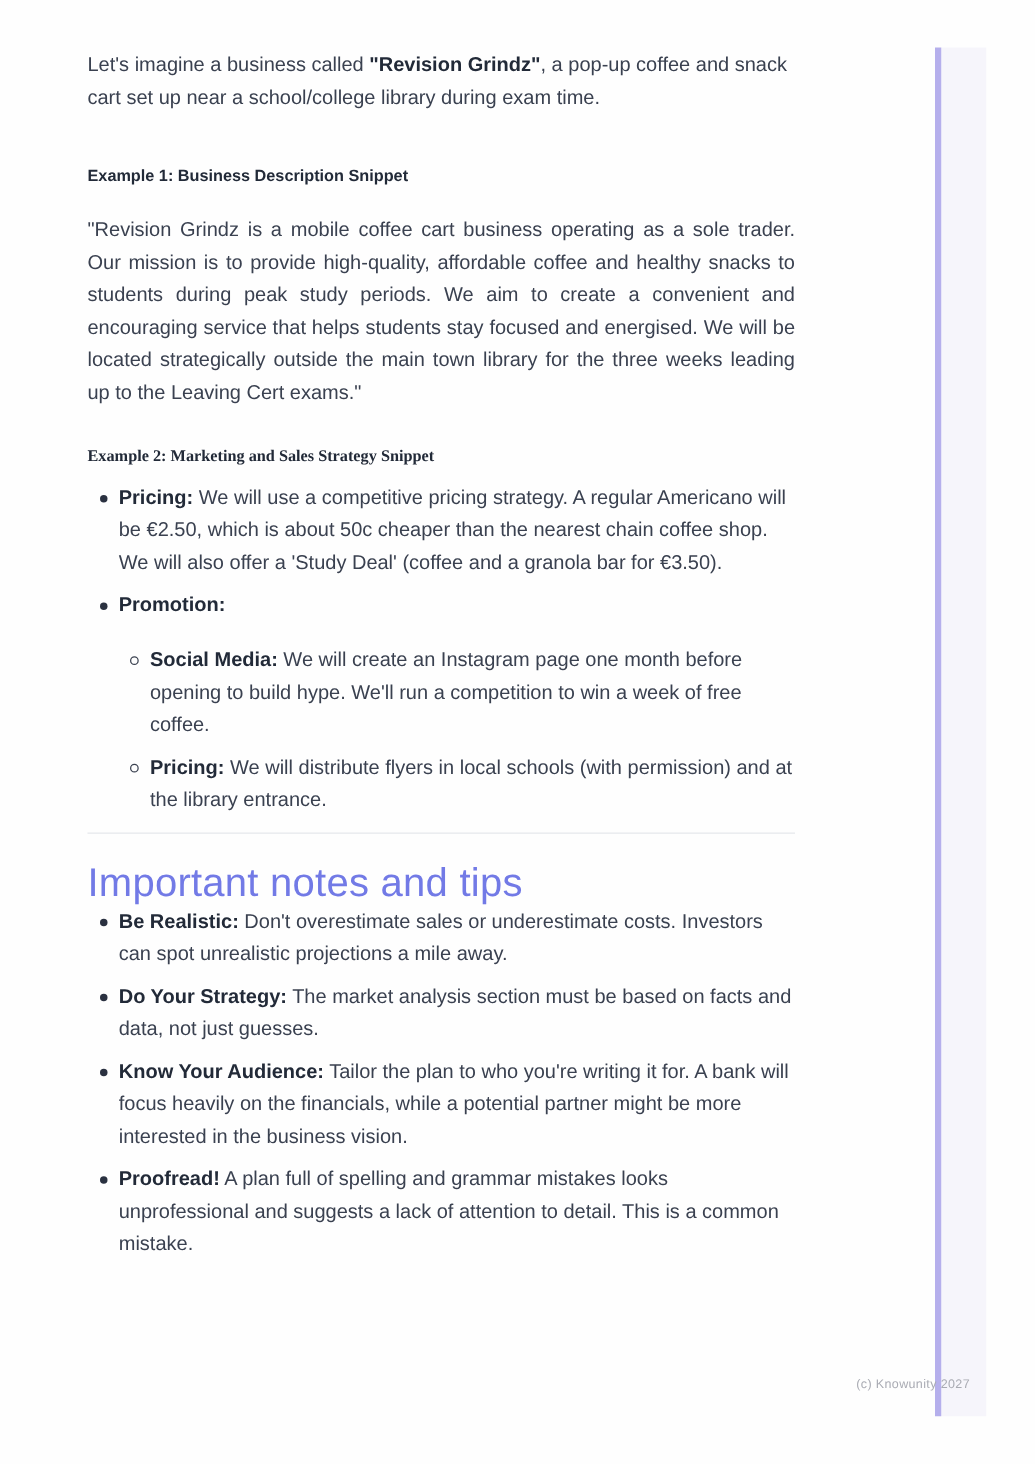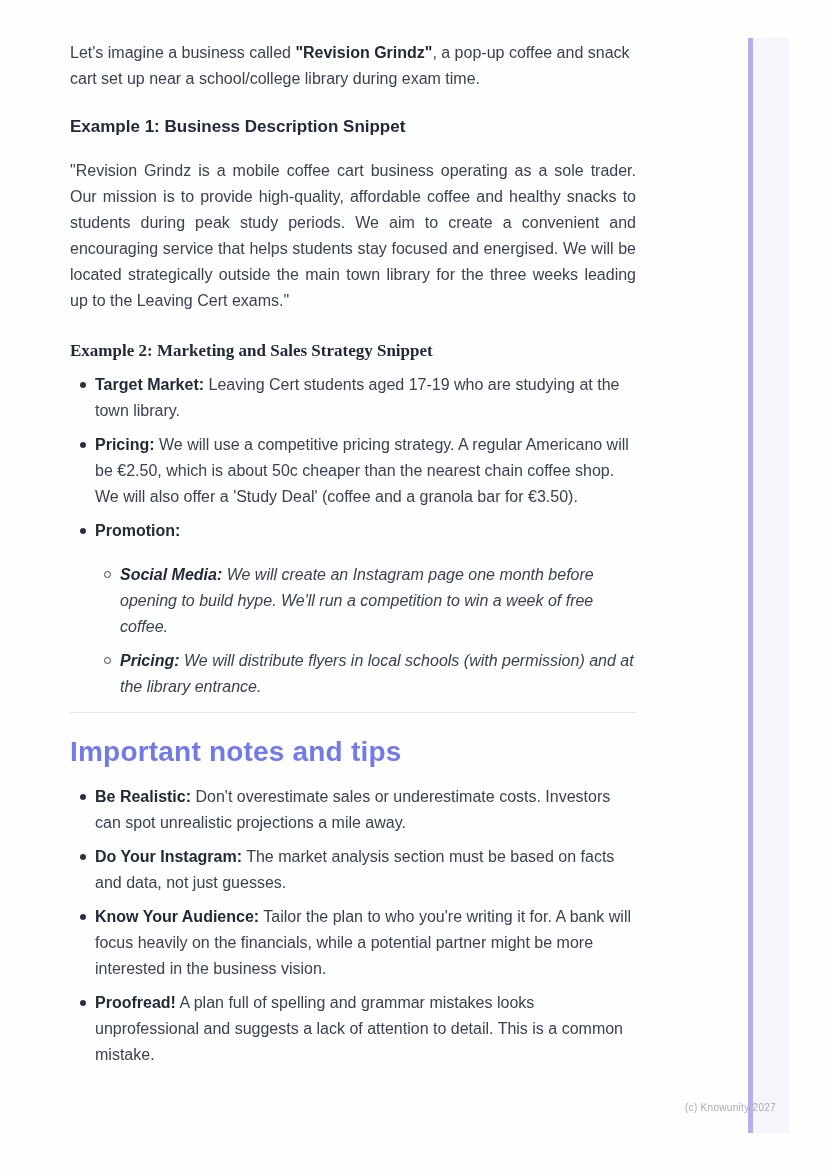--- a/index.html
+++ b/index.html
@@ -12,68 +12,68 @@
     font-family:"Liberation Sans", sans-serif;
     color:#3a4150;
     font-size:16px;
     line-height:26px;
   }
   .content {
     position:absolute;
     left:70px; top:40px;
     width:566px;
   }
-  p.intro { margin:0 0 22px; }
+  p.intro { margin:0 0 36px; }
   p.quote { margin:0 0 24px; text-align:justify; }
   b, strong, .bold { font-weight:700; color:#222a38; }
   h3 {
-    font-size:17px; line-height:26px;
+    font-size:13px; line-height:26px;
     font-weight:700; color:#222a38;
     margin:0 0 18px;
   }
   h3.ex2 { margin-bottom:8px;font-family:Liberation Serif, serif; }
   ul { list-style:none; margin:0 0 0; }
   ul.l1 > li {
     position:relative;
     padding-left:25px;
     margin-bottom:8px;
   }
   ul.l1 > li::before {
     content:"";
     position:absolute;
     left:10px; top:10px;
     width:6px; height:6px;
     border-radius:50%;
     background:#2a3140;
   }
   ul.l1 > li.no-marker-margin { margin-bottom:0; }
-  ul.l2 { margin-top:18px;font-style:italic; }
+  ul.l2 { margin-top:18px; }
   ul.l2 > li {
     position:relative;
     padding-left:25px;
     margin:8px 0 8px 0;
   }
   ul.l2 > li::before {
     content:"";
     position:absolute;
     left:9px; top:9px;
     width:5px; height:5px;
     border-radius:50%;
     border:1.5px solid #3a4150;
     background:transparent;
   }
   hr.divider {
     border:none;
     border-top:1px solid #e5e7eb;
     margin:12px 0 0;
   }
   h2.notes {
-    margin:24px 0 17px;
-    font-size:28px; line-height:30px;
-    font-weight:700;
+    margin:24px 0 4px;
+    font-size:32px; line-height:30px;
+    font-weight:400;
     color:#727ae6;
     letter-spacing:0.2px;
   }
   .footer {
     position:absolute;
     top:1101px; right:52px;
     font-size:10px; line-height:14px;
     color:#a9abb3;
     z-index:3;
     letter-spacing:0.3px;
@@ -102,37 +102,36 @@
 
     <p class="intro"><span>Let's imagine a business called </span><b>"Revision Grindz"</b><span>, a pop-up coffee and snack cart set up near a school/college library during exam time.</span></p>
 
     <h3>Example 1: Business Description Snippet</h3>
 
     <p class="quote">"Revision Grindz is a mobile coffee cart business operating as a sole trader. Our mission is to provide high-quality, affordable coffee and healthy snacks to students during peak study periods. We aim to create a convenient and encouraging service that helps students stay focused and energised. We will be located strategically outside the main town library for the three weeks leading up to the Leaving Cert exams."</p>
 
     <h3 class="ex2">Example 2: Marketing and Sales Strategy Snippet</h3>
 
     <ul class="l1">
-      <li><span class="bold">Target Market:</span><span> Leaving Cert students aged 17-19 who are studying at the town library.</span></li>
       <li><span class="bold">Pricing:</span><span> We will use a competitive pricing strategy. A regular Americano will be €2.50, which is about 50c cheaper than the nearest chain coffee shop. We will also offer a 'Study Deal' (coffee and a granola bar for €3.50).</span></li>
       <li class="no-marker-margin"><span class="bold">Promotion:</span><span></span>
         <ul class="l2">
           <li><span class="bold">Social Media:</span><span> We will create an Instagram page one month before opening to build hype. We'll run a competition to win a week of free coffee.</span></li>
           <li><span class="bold">Pricing:</span><span> We will distribute flyers in local schools (with permission) and at the library entrance.</span></li>
         </ul>
       </li>
     </ul>
 
     <hr class="divider">
 
     <h2 class="notes">Important notes and tips</h2>
 
     <ul class="l1">
       <li><span class="bold">Be Realistic:</span><span> Don't overestimate sales or underestimate costs. Investors can spot unrealistic projections a mile away.</span></li>
-      <li><span class="bold">Do Your Instagram:</span><span> The market analysis section must be based on facts and data, not just guesses.</span></li>
+      <li><span class="bold">Do Your Strategy:</span><span> The market analysis section must be based on facts and data, not just guesses.</span></li>
       <li><span class="bold">Know Your Audience:</span><span> Tailor the plan to who you're writing it for. A bank will focus heavily on the financials, while a potential partner might be more interested in the business vision.</span></li>
       <li><span class="bold">Proofread!</span><span> A plan full of spelling and grammar mistakes looks unprofessional and suggests a lack of attention to detail. This is a common mistake.</span></li>
     </ul>
 
   </div>
 
   <div class="edge-panel"></div>
   <div class="edge-bar"></div>
 
   <div class="footer">(c) Knowunity 2027</div>

